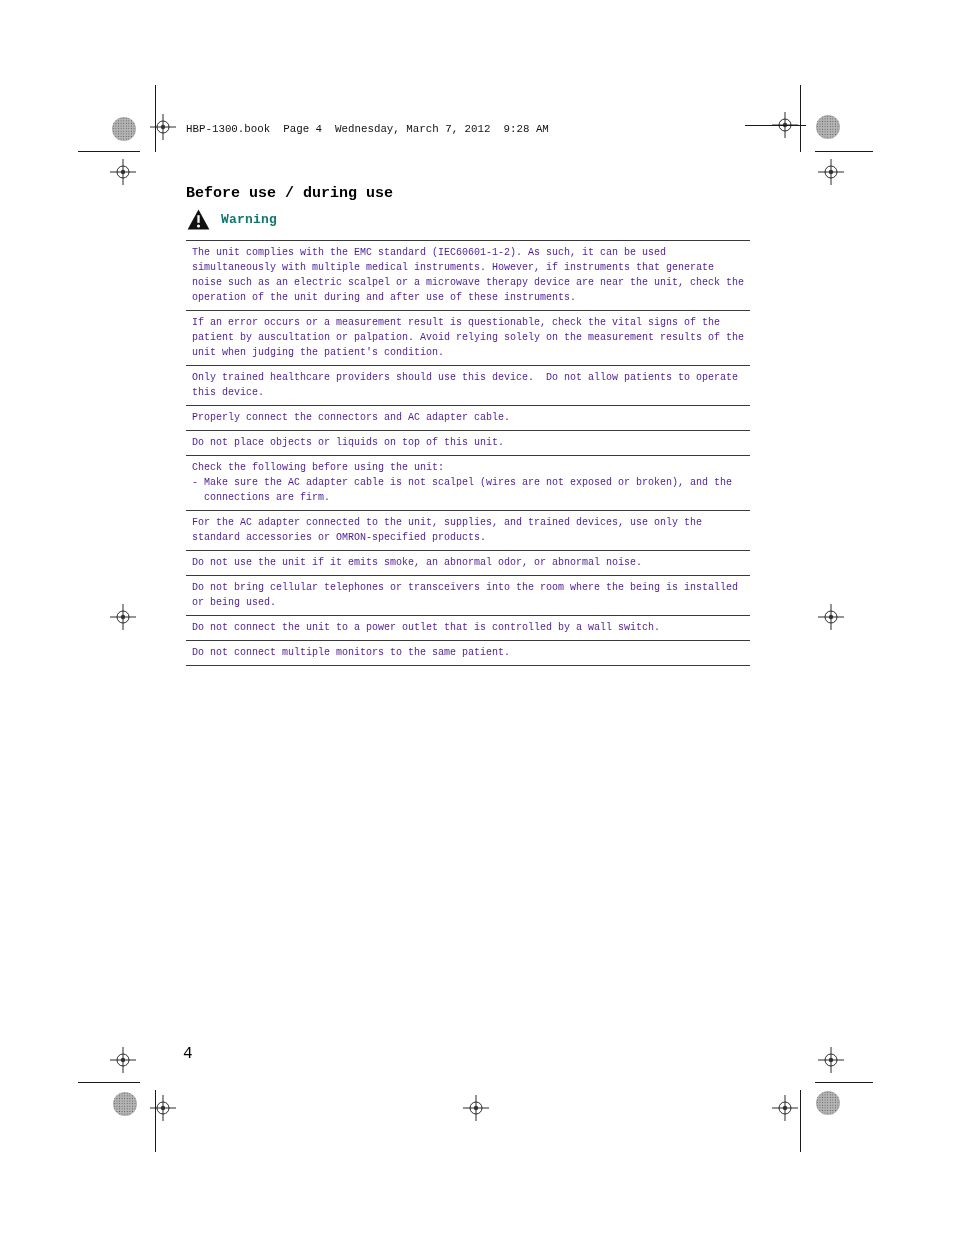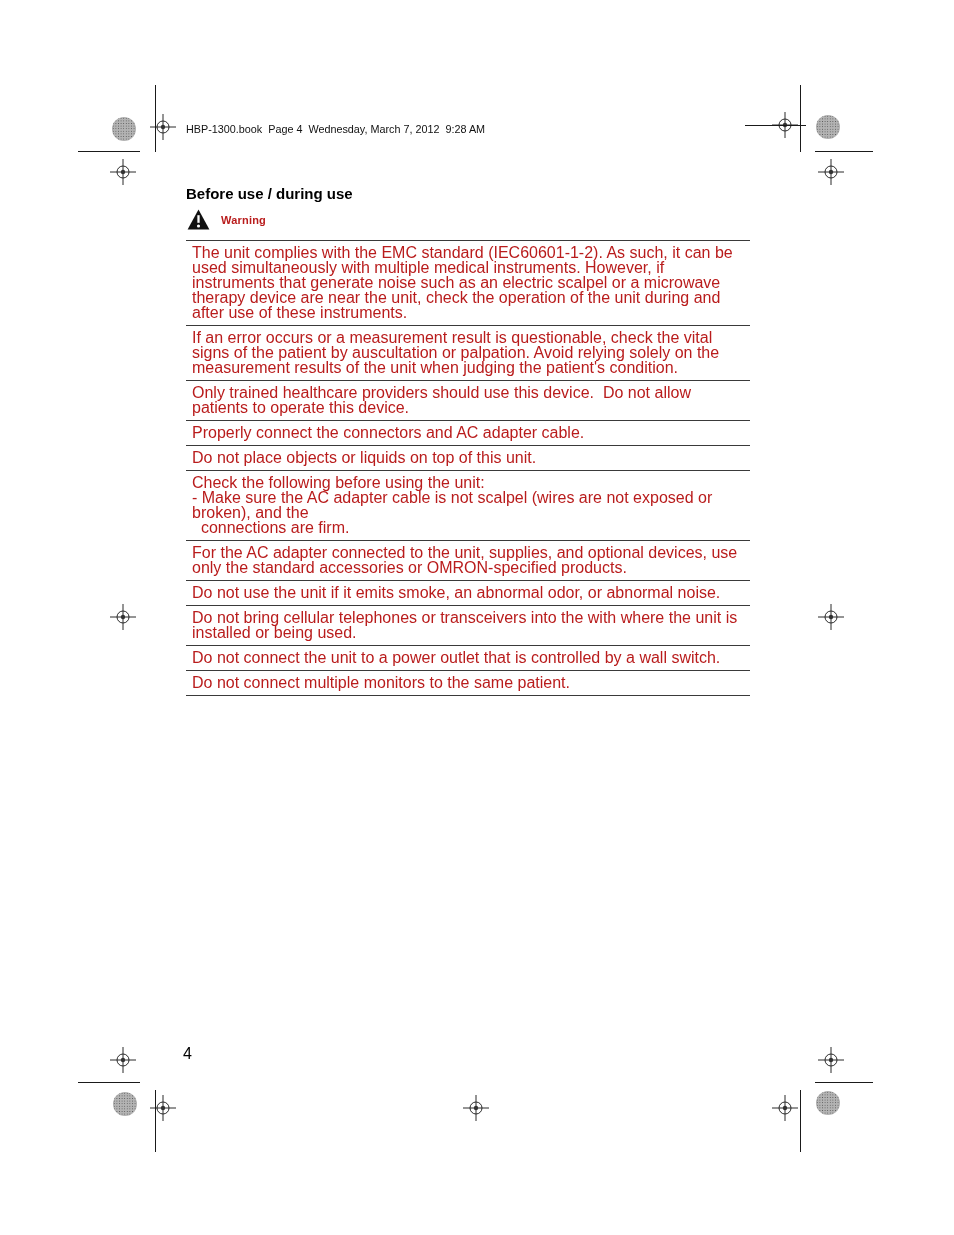--- a/index.html
+++ b/index.html
@@ -1,35 +1,35 @@
 <!DOCTYPE html>
 <html><head>
 <meta charset="utf-8">
 <style>
   html,body{margin:0;padding:0;background:#fff;}
   body{font-family:"Liberation Sans", sans-serif; color:#1a1a1a;}
-  .sheet{position:relative;width:954px;height:1235px;background:#fff;overflow:hidden;}
+  .sheet{position:relative;width:954px;height:1235px;background:#fff;overflow:hidden;font-family:Liberation Mono, monospace;}
 
   
   .reg{position:absolute;width:26px;height:26px;stroke:#2a2a2a;stroke-width:1;fill:none;}
   .halftone{position:absolute;width:24px;height:24px;border-radius:50%;
     background-color:#b3b3b3;
     background-image:radial-gradient(#575757 0.7px, rgba(0,0,0,0) 0.8px);
     background-size:2.6px 2.6px;}
   .cropline{position:absolute;background:#1a1a1a;}
 
   
   .doc-header{position:absolute;left:186px;top:123px;font-size:10.8px;white-space:pre;color:#111;}
   .section-label{position:absolute;left:186px;top:185px;font-size:15px;font-weight:bold;color:#000;}
   .warning-head{position:absolute;left:187px;top:209px;display:flex;align-items:center;gap:11px;}
-  .warn-title{font-size:11px;font-weight:bold;color:#b91c1c;letter-spacing:0.2px;}
+  .warn-title{font-size:13px;font-weight:bold;color:#0f766e;letter-spacing:0.2px;}
   .warn-icon{display:inline-flex;line-height:0;}
   .warn-table{position:absolute;left:186px;top:240px;width:564px;border-bottom:1px solid #3a3a3a;}
-  .warn-row{border-top:1px solid #3a3a3a;font-size:16px;line-height:15px;
-    padding:4px 2px 5px 6px;white-space:pre-wrap;color:#b91c1c;}
+  .warn-row{border-top:1px solid #3a3a3a;font-size:10px;line-height:15px;
+    padding:4px 2px 5px 6px;white-space:pre-wrap;color:#4c1d95;}
   .page-number{position:absolute;left:183px;top:1045px;font-size:16px;color:#000;}
 </style>
 </head>
 <body>
 
 <div class="sheet">
 
   <div id="marks">
       <svg viewBox="0 0 26 26" class="reg" style="left: 150px; top: 114px;">
         <line x1="13" y1="0" x2="13" y2="26"></line>
@@ -129,22 +129,22 @@
 
   <div class="warn-table" id="warn-table">
       <div class="warn-row">The unit complies with the EMC standard (IEC60601-1-2). As such, it can be used simultaneously with multiple medical instruments. However, if instruments that generate noise such as an electric scalpel or a microwave therapy device are near the unit, check the operation of the unit during and after use of these instruments.</div>
       <div class="warn-row">If an error occurs or a measurement result is questionable, check the vital signs of the patient by auscultation or palpation. Avoid relying solely on the measurement results of the unit when judging the patient's condition.</div>
       <div class="warn-row">Only trained healthcare providers should use this device.  Do not allow patients to operate this device.</div>
       <div class="warn-row">Properly connect the connectors and AC adapter cable.</div>
       <div class="warn-row">Do not place objects or liquids on top of this unit.</div>
       <div class="warn-row">Check the following before using the unit:
 - Make sure the AC adapter cable is not scalpel (wires are not exposed or broken), and the
   connections are firm.</div>
-      <div class="warn-row">For the AC adapter connected to the unit, supplies, and optional devices, use only the standard accessories or OMRON-specified products.</div>
+      <div class="warn-row">For the AC adapter connected to the unit, supplies, and trained devices, use only the standard accessories or OMRON-specified products.</div>
       <div class="warn-row">Do not use the unit if it emits smoke, an abnormal odor, or abnormal noise.</div>
-      <div class="warn-row">Do not bring cellular telephones or transceivers into the with where the unit is installed or being used.</div>
+      <div class="warn-row">Do not bring cellular telephones or transceivers into the room where the being is installed or being used.</div>
       <div class="warn-row">Do not connect the unit to a power outlet that is controlled by a wall switch.</div>
       <div class="warn-row">Do not connect multiple monitors to the same patient.</div>
     </div>
 
   <div class="page-number">4</div>
 
 </div>
 
 </body></html>

